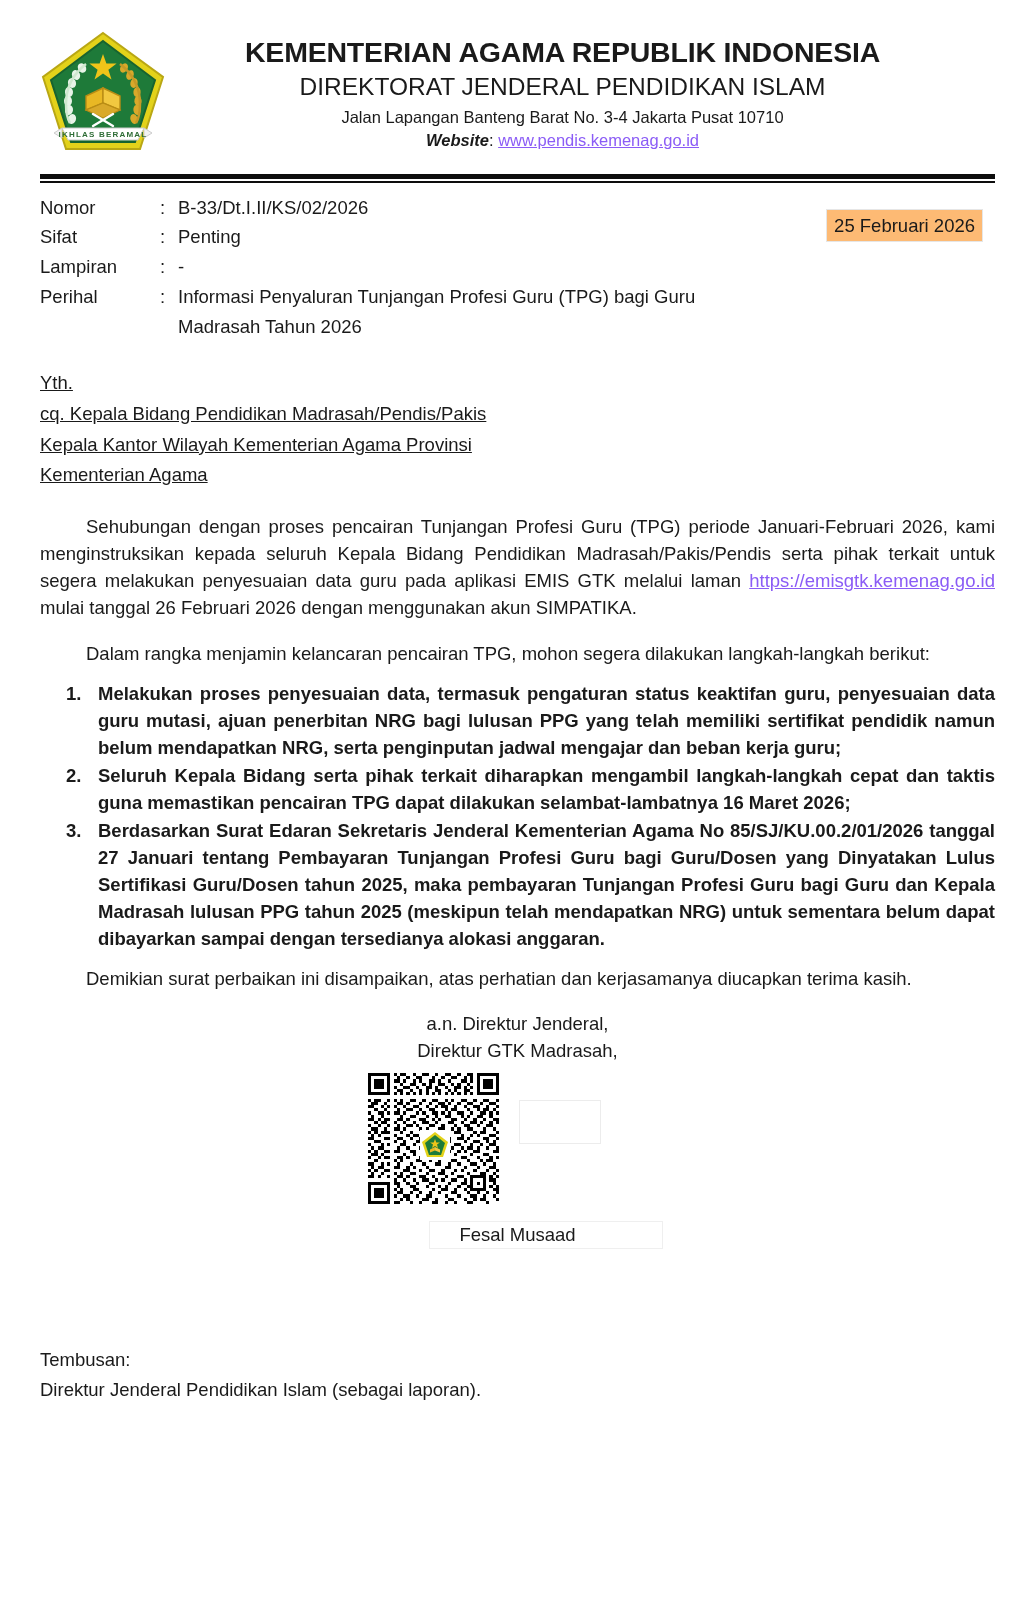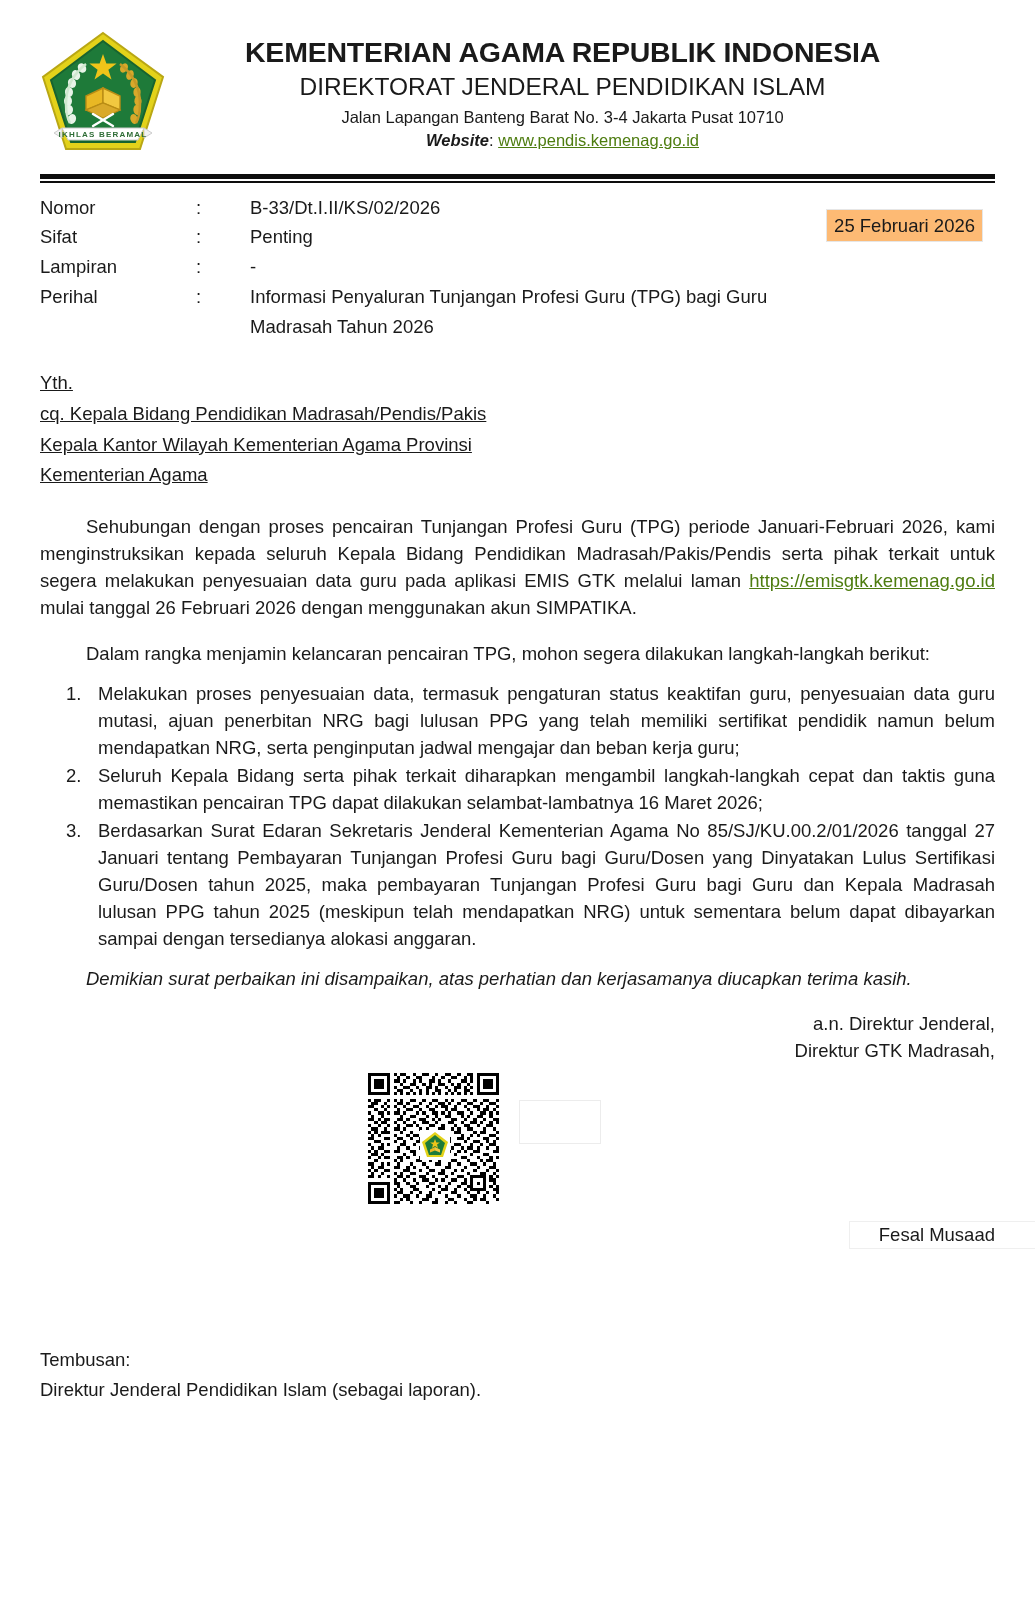--- a/index.html
+++ b/index.html
@@ -65,21 +65,21 @@
   .head-line4 {
     font-size: 16.5px;
     line-height: 1.3;
     margin-top: 2px;
   }
   .head-line4 .wlabel {
     font-style: italic;
     font-weight: bold;
   }
   a.link {
-    color: #4d7c0f;
+    color: #8b5cf6;
   }
 
   
   .rule-wrap {
     margin: 10px 40px 0 40px;
   }
   .rule-thick {
     height: 5px;
     background: #0d0d0d;
   }
@@ -92,21 +92,20 @@
   
   .meta {
     margin: 10px 40px 0 40px;
     position: relative;
     font-size: 18.5px;
     line-height: 1.62;
   }
   .meta-row {
     display: flex;
     align-items: flex-start;
-    gap: 36px;
   }
   .meta-label {
     width: 120px;
     flex: 0 0 120px;
   }
   .meta-colon {
     width: 18px;
     flex: 0 0 18px;
   }
   .meta-value {
@@ -137,48 +136,49 @@
   .body {
     margin: 22px 40px 0 40px;
     font-size: 18.5px;
     line-height: 1.46;
   }
   .para {
     text-align: justify;
     text-indent: 46px;
     margin-bottom: 13px;
   }
-  .para.last { margin-bottom: 16px; font-style: italic; }
+  .para.last { margin-bottom: 16px; }
 
   ol.steps {
     margin: 0 0 0 0;
     padding: 0;
     list-style: none;
     counter-reset: step;
   }
   ol.steps > li {
     position: relative;
     padding-left: 58px;
     text-align: justify;
     margin-bottom: 1px;
+    font-weight: bold;
   }
   ol.steps > li::before {
     counter-increment: step;
     content: counter(step) ".";
     position: absolute;
     left: 26px;
     top: 0;
     width: 26px;
     text-align: left;
   }
 
   
   .signature {
     margin: 18px 0 0 0;
-    text-align: right;
+    text-align: center;
     font-size: 18.5px;
     line-height: 1.5;
     position: relative;
   }
   .sig-line1 { display: block; }
   .sig-line2 { display: block; }
   .qr-area {
     position: relative;
     margin: 8px auto 0 auto;
     width: 300px;

